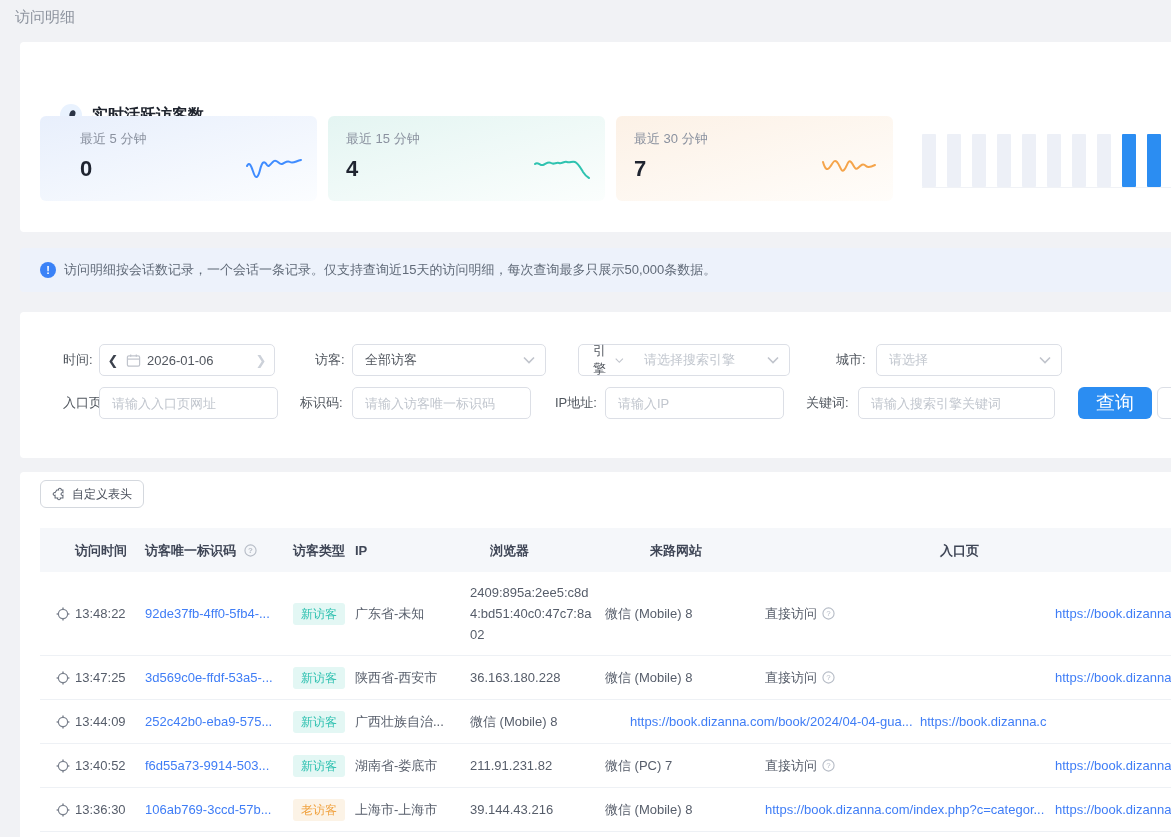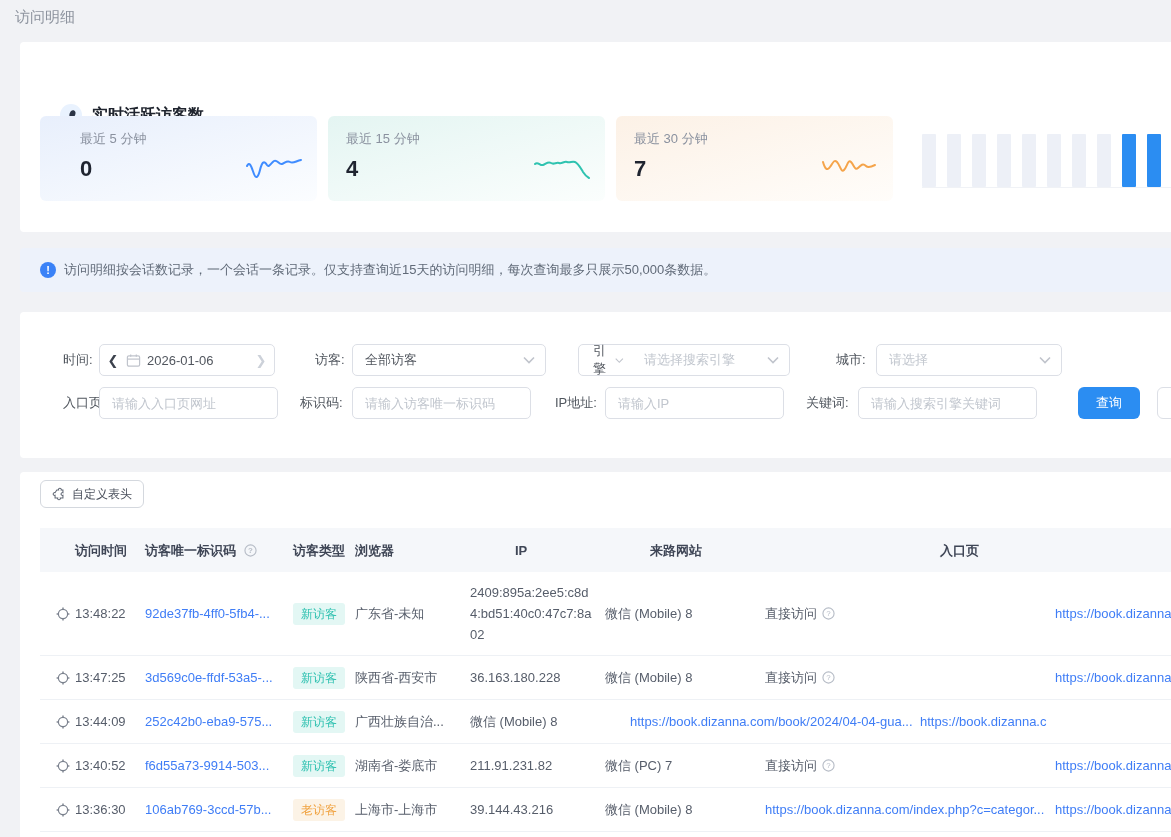--- a/index.html
+++ b/index.html
@@ -34,21 +34,21 @@
   .ctrl { position:absolute; height:32px; border:1px solid #dcdfe6; border-radius:5px; background:#fff; display:flex; align-items:center; font-size:13px; color:#51565e; }
   .ctrl .ph { color:#c1c6ce; }
   .ctrl input { border:none; outline:none; width:100%; height:100%; padding:0 12px; font-size:13px; color:#51565e; border-radius:5px; background:transparent; font-family:inherit; }
   .ctrl input::placeholder { color:#c1c6ce; }
   .chev { margin-left:auto; margin-right:10px; }
   .row1 { top:32px; } .row2 { top:75px; }
   .date-group { display:flex; align-items:center; }
   .date-arrow { width:26px; text-align:center; font-size:13px; color:#3c424d; cursor:pointer; }
   .date-arrow.dis { color:#ccd1d9; }
   .date-val { flex:1; text-align:left; padding-left:6px; color:#51565e; }
-  .btn-primary { position:absolute; height:32px; background:#2b8df2; color:#fff; border:none; border-radius:6px; font-size:13px; padding:0 18px; cursor:pointer; font-family:inherit; }
+  .btn-primary { position:absolute; height:32px; background:#2b8df2; color:#fff; border:none; border-radius:6px; font-size:19px; padding:0 18px; cursor:pointer; font-family:inherit; }
   .btn-ghost-partial { position:absolute; height:32px; width:60px; border:1px solid #dcdfe6; border-radius:6px; background:#fff; }
 
   
   #tablecard { top:472px; height:420px; }
   .custom-btn { position:absolute; left:20px; top:8px; height:28px; border:1px solid #d4d8de; border-radius:6px; background:#fff; display:flex; align-items:center; gap:6px; padding:0 11px; font-size:12px; color:#4a505c; cursor:pointer; }
   .tbl { position:absolute; left:20px; top:56px; width:1240px; }
   .trow { display:flex; align-items:center; border-bottom:1px solid #eef1f5; }
   .thead { background:#f5f7fa; border-bottom:none; }
   .thead .cell { font-size:13px; font-weight:bold; color:#3f4656; padding-top:11px; padding-bottom:11px; }
   .cell { font-size:13px; color:#565d6a; padding:10px 10px 10px 0; line-height:21px; }
@@ -171,21 +171,21 @@
   </div>
   <span class="flabel row2" style="left:280px">标识码:</span>
   <div class="ctrl row2" style="left:332px; width:179px">
     <input placeholder="请输入访客唯一标识码" style="">
   </div>
   <span class="flabel row2" style="left:535px">IP地址:</span>
   <div class="ctrl row2" style="left:585px; width:179px">
     <input placeholder="请输入IP" style="">
   </div>
   <span class="flabel row2" style="left:786px">关键词:</span>
-  <div class="ctrl row2" style="left:838px; width:179px">
+  <div class="ctrl row2" style="left:838px; width:197px">
     <input placeholder="请输入搜索引擎关键词" style="">
   </div>
   <button class="btn-primary row2" style="left:1058px">查询</button>
   <div class="btn-ghost-partial row2" style="left:1137px"></div>
 </div>
 
 <div class="card" id="tablecard">
   <button class="custom-btn">
     <svg width="14" height="14" viewBox="0 0 16 16">
         <path d="M5.5 3.5 h2 a1.6 1.6 0 1 1 3 0 h2 v3 a1.6 1.6 0 1 0 0 3 v3 h-3 a1.6 1.6 0 1 1 -3 0 h-3 v-3 a1.6 1.6 0 1 1 0 -3 z" fill="none" stroke="#5f6673" stroke-width="1.2"></path>
@@ -196,22 +196,22 @@
     <div class="trow thead">
       <div class="cell c-time">访问时间</div>
       <div class="cell c-uid">
         <span>访客唯一标识码</span>
         <svg style="display:inline-block;vertical-align:-2px;margin-left:4px" width="13" height="13" viewBox="0 0 14 14">
             <circle cx="7" cy="7" r="6" fill="none" stroke="#b6bcc6" stroke-width="1.2"></circle>
             <text x="7" y="10" font-size="8.5" text-anchor="middle" fill="#b6bcc6">?</text>
           </svg>
       </div>
       <div class="cell c-type">访客类型</div>
+      <div class="cell c-ip">IP</div>
       <div class="cell c-browser">浏览器</div>
-      <div class="cell c-ip">IP</div>
       <div class="cell c-ref">来路网站</div>
       <div class="cell c-entry">入口页</div>
     </div>
     <div id="tbody">
         <div class="trow">
           <div class="cell c-time">
             <span>
               <svg width="14" height="14" viewBox="0 0 14 14">
                 <circle cx="7" cy="7" r="4.6" fill="none" stroke="#7b828e" stroke-width="1.2"></circle>
                 <line x1="7" y1="0.6" x2="7" y2="3" stroke="#7b828e" stroke-width="1.4"></line>

